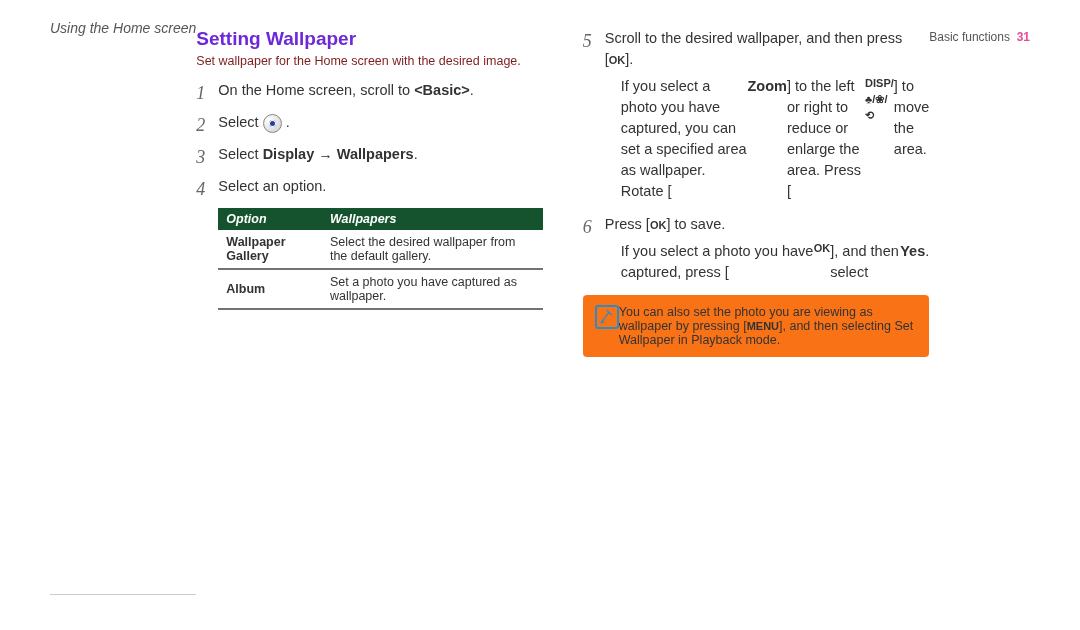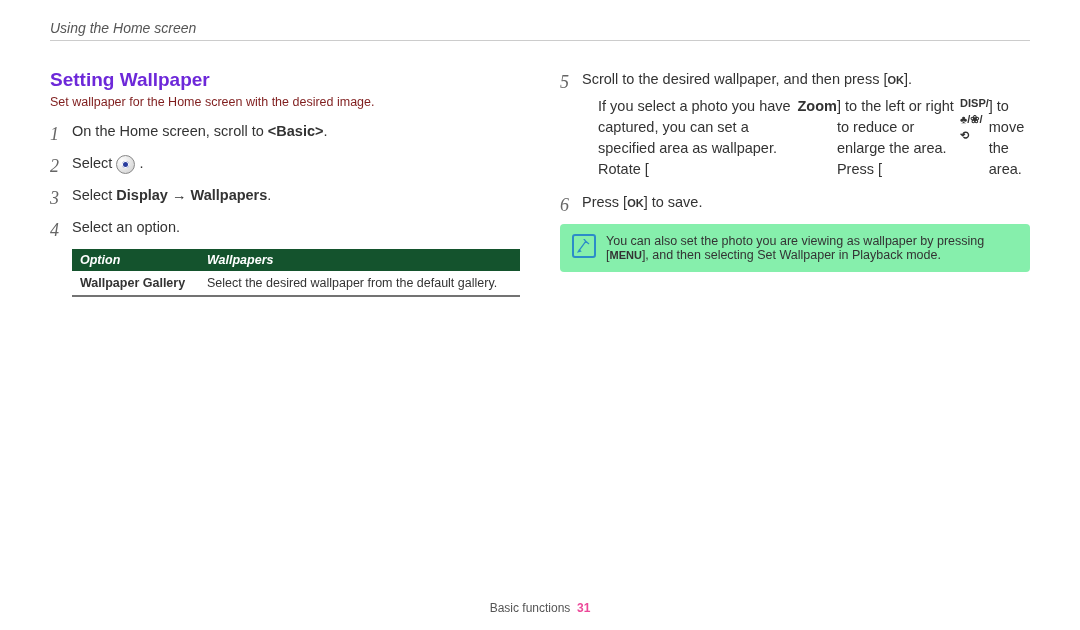--- a/index.html
+++ b/index.html
@@ -12,21 +12,20 @@
     height: 630px;
     overflow: hidden;
     position: relative;
     box-sizing: border-box;
   }
   .page {
     padding: 20px 50px 15px 50px;
     box-sizing: border-box;
     height: 100%;
     display: flex;
-    flex-direction: column;
   }
   .breadcrumb {
     font-style: italic;
     font-size: 14px;
     color: #555;
     border-bottom: 1px solid #ccc;
     padding-bottom: 4px;
     margin-bottom: 20px;
   }
   .columns {
@@ -110,24 +109,23 @@
   .gear-icon::after {
     content: "";
     width: 7px; height: 7px;
     border-radius: 50%;
     background: #2a3d9e;
     box-shadow: 0 0 0 1px #fff inset;
   }
   .fake-small { font-family: Arial, sans-serif; font-weight: 700; font-size: 11px; }
   .note-box {
     display: flex;
-    background: #86efac;
+    background: #f97316;
     border-radius: 4px;
     padding: 10px 12px;
-    gap: 10px;
     font-size: 12.5px;
     margin-top: 6px;
     margin-left: 0;
     align-items: flex-start;
   }
   .note-icon {
     width: 20px; height: 20px;
     border: 2px solid #2C8CC8;
     border-radius: 3px;
     display: flex;
@@ -193,20 +191,24 @@
           <tr>
             <th>Option</th>
             <th>Wallpapers</th>
           </tr>
         </thead>
         <tbody>
           <tr>
             <td>Wallpaper Gallery</td>
             <td>Select the desired wallpaper from the default gallery.</td>
           </tr>
+          <tr>
+            <td>Album</td>
+            <td>Set a photo you have captured as wallpaper.</td>
+          </tr>
         </tbody>
       </table>
     </div>
 
     <div class="col">
       <ol class="steps" style="margin-top:8px;">
         <li>
           <span class="step-num">5</span>
           <span class="step-body">
             <span>Scroll to the desired wallpaper, and then press [</span><span class="key fake-small">OK</span><span>].</span>
@@ -218,20 +220,29 @@
                   <span class="glyph fake-small">DISP/♣/❀/⟲</span>
                   <span>] to move the area.</span>
               </li>
             </ul>
           </span>
         </li>
         <li>
           <span class="step-num">6</span>
           <span class="step-body">
             <span>Press [</span><span class="key fake-small">OK</span><span>] to save.</span>
+            <ul class="sub-bullets">
+              <li>
+                <span>If you select a photo you have captured, press [</span>
+                  <span class="key fake-small">OK</span>
+                  <span>], and then select </span>
+                  <span class="bold">Yes</span>
+                  <span>.</span>
+              </li>
+            </ul>
           </span>
         </li>
       </ol>
 
       <div class="note-box">
         <div class="note-icon">
           <svg viewBox="0 0 24 24" fill="none" stroke="#2C8CC8" stroke-width="2.2">
             <path d="M4 19 L15 4 M15 4 L20 8 M15 4 L12 0" stroke-linecap="round"></path>
             <path d="M4 19 L2 22 L6 21 Z" fill="#2C8CC8"></path>
           </svg>

